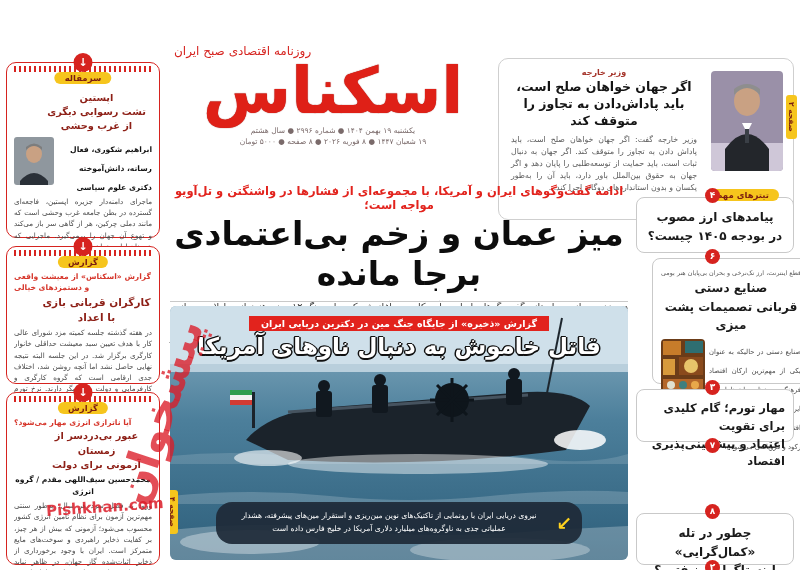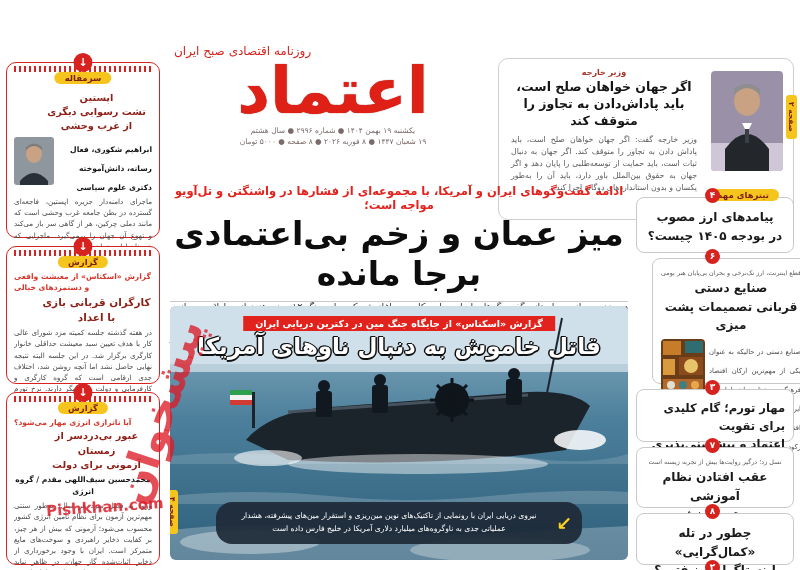--- a/index.html
+++ b/index.html
@@ -86,21 +86,21 @@
   .wm-en{left:46px;top:498px;font-size:15px;font-weight:bold;color:rgba(219,28,40,.85);
         transform:rotate(-4deg);z-index:9;font-family:"DejaVu Sans",sans-serif;direction:ltr;}
 </style>
 </head>
 <body>
 
 <div class="page">
 
   <div class="abs masthead">
     <div class="tagline">روزنامه اقتصادی صبح ایران</div>
-    <div class="logo">اعتماد</div>
+    <div class="logo">اسکناس</div>
     <div class="dateline">یکشنبه ۱۹ بهمن ۱۴۰۴ ● شماره ۲۹۹۶ ● سال هشتم</div>
     <div class="dateline">۱۹ شعبان ۱۴۴۷ ● ۸ فوریه ۲۰۲۶ ● ۸ صفحه ● ۵۰۰۰ تومان</div>
   </div>
 
   <div class="abs trcard">
     <div class="photo">
       <svg width="72" height="100" viewBox="0 0 72 100">
         <rect width="72" height="100" fill="#9a90a8"></rect>
         <rect y="72" width="72" height="28" fill="#cfc7d8"></rect>
         <ellipse cx="36" cy="30" rx="13" ry="15" fill="#c9a183"></ellipse>
@@ -165,21 +165,21 @@
         <circle cx="224" cy="38" r="17" fill="#0e151b"></circle>
         <line x1="224" y1="16" x2="224" y2="60" stroke="#0e151b" stroke-width="3"></line>
         <line x1="202" y1="38" x2="246" y2="38" stroke="#0e151b" stroke-width="3"></line>
         <line x1="209" y1="23" x2="239" y2="53" stroke="#0e151b" stroke-width="3"></line>
         <line x1="239" y1="23" x2="209" y2="53" stroke="#0e151b" stroke-width="3"></line>
         <ellipse cx="352" cy="78" rx="26" ry="10" fill="rgba(255,255,255,0.85)"></ellipse>
         <ellipse cx="190" cy="102" rx="130" ry="10" fill="rgba(255,255,255,0.45)"></ellipse>
         <ellipse cx="40" cy="96" rx="34" ry="8" fill="rgba(255,255,255,0.6)"></ellipse>
       </g>
     </svg>
-    <div class="strip">گزارش «اسکناس» از جایگاه جنگ مین در دکترین دریایی ایران</div>
+    <div class="strip">گزارش «ذخیره» از جایگاه جنگ مین در دکترین دریایی ایران</div>
     <div class="htitle">قاتل خاموش به دنبال ناوهای آمریکا</div>
     <div class="cap">
       <span class="arr">↙</span>
       <span>نیروی دریایی ایران با رونمایی از تاکتیک‌های نوین مین‌ریزی و استقرار مین‌های پیشرفته، هشدار عملیاتی جدی به ناوگروه‌های میلیارد دلاری آمریکا در خلیج فارس داده است</span>
     </div>
     <div class="vtab">صفحه ۴</div>
   </div>
 
   <div class="abs lbox" style="top:62px;height:176px;">
     <div class="stripes"></div>
@@ -251,25 +251,20 @@
       </div>
       <span class="body">صنایع دستی در حالیکه به عنوان یکی از مهم‌ترین ارکان اقتصاد فرهنگی و حفظ میراث ناملموس ایران شناخته می‌شود، در زمان بروز هر بحران اقتصادی و اجتماعی، بیش از سایر بخش‌ها دچار رکود و فروپاشی می‌شود...</span>
     </div>
   </div>
 
   <div class="abs rbox" style="top:389px;height:53px;">
     <div class="big ml" style="font-size:11.5px;text-align:right;">مهار تورم؛ گام کلیدی برای تقویت
 اعتماد و پیش‌بینی‌پذیری اقتصاد</div>
   </div>
 
-  <div class="abs rbox" style="top:447px;height:61px;">
-    <div class="kick">نسل زد؛ درگیر روایت‌ها بیش از تجربه زیسته است</div>
-    <div class="big ml">عقب افتادن نظام آموزشی
-در هویت‌بخشی</div>
-  </div>
 
   <div class="abs rbox" style="top:513px;height:52px;">
     <div class="big ml">چطور در تله «کمال‌گرایی»
 اینستاگرامی نیفتیم؟</div>
   </div>
 
   <div class="abs circ" style="top:188px;left:705px;font-size:9px;width:15px;height:15px;line-height:15px;">۴</div>
   <div class="abs circ" style="top:249px;left:705px;font-size:9px;width:15px;height:15px;line-height:15px;">۶</div>
   <div class="abs circ" style="top:380px;left:705px;font-size:9px;width:15px;height:15px;line-height:15px;">۳</div>
   <div class="abs circ" style="top:438px;left:705px;font-size:9px;width:15px;height:15px;line-height:15px;">۷</div>

